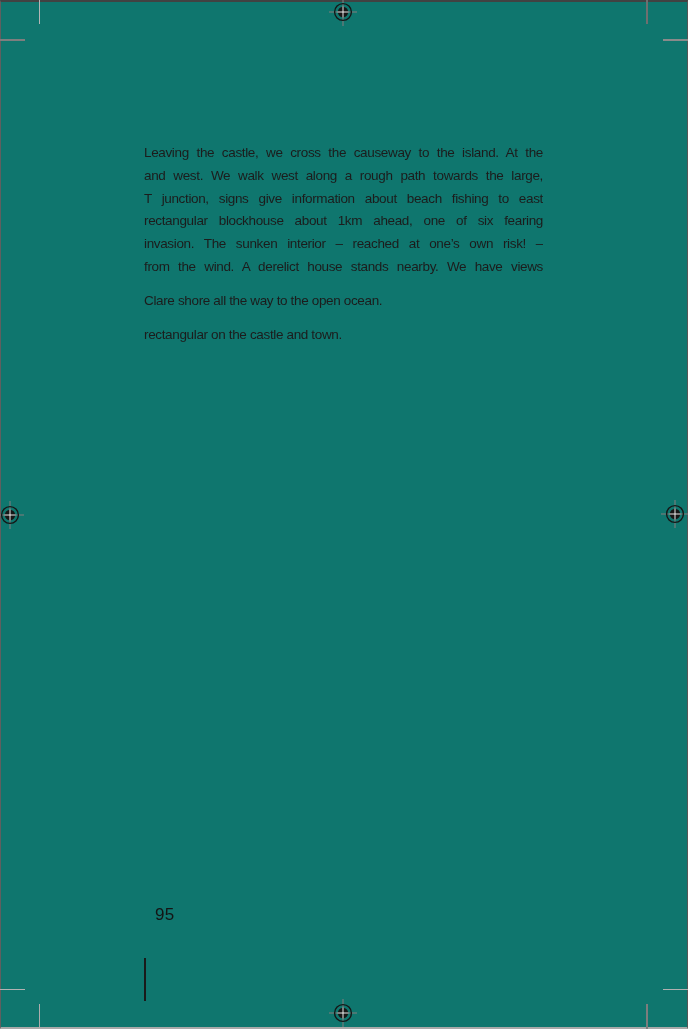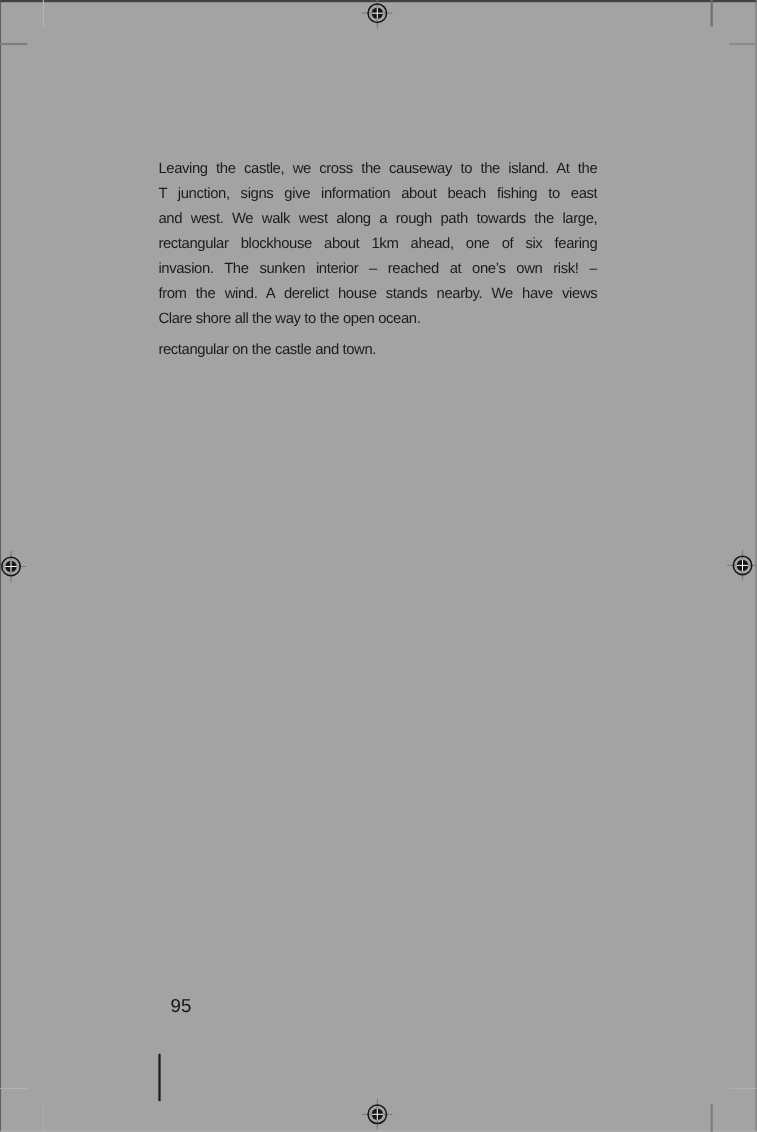--- a/index.html
+++ b/index.html
@@ -4,21 +4,21 @@
 <style>
   html, body {
     margin: 0;
     padding: 0;
     background: #ffffff;
   }
   .page {
     position: relative;
     width: 688px;
     height: 1029px;
-    background: #a3a3a3;
+    background: #0f766e;
     overflow: hidden;
     font-family: "Liberation Sans", "DejaVu Sans", sans-serif;
   }
   
   .frame {
     position: absolute;
     inset: 0;
     border-top: 2px solid #424242;
     border-left: 1px solid #5f5f5f;
     border-right: 1px solid #555555;
@@ -61,21 +61,21 @@
     letter-spacing: -0.35px;
     line-height: 22.8px;
   }
   .paragraph + .paragraph { margin-top: 5px; }
   .line {
     text-align: justify;
     text-align-last: justify;
     height: 22.8px;
     overflow: hidden;
   }
-  .line.last { text-align-last: left; }
+  .line.last { text-align-last: left; margin-top: 11px; }
   
   .folio-rule {
     position: absolute;
     left: 144px;
     top: 958px;
     width: 2px;
     height: 43px;
     background: #1a1a1a;
   }
   .folio-number {
@@ -132,22 +132,22 @@
     <line x1="14" y1="0" x2="14" y2="28" stroke="#7d7d7d" stroke-width="1.1"></line>
     <circle cx="14" cy="14" r="8.4" fill="none" stroke="#161616" stroke-width="1.4"></circle>
     <circle cx="14" cy="14" r="5.2" fill="#161616"></circle>
     <line x1="8.6" y1="14" x2="19.4" y2="14" stroke="#ffffff" stroke-width="0.9"></line>
     <line x1="14" y1="8.6" x2="14" y2="19.4" stroke="#ffffff" stroke-width="0.9"></line>
   </svg>
 
   <div class="textblock">
       <div class="paragraph">
         <div class="line">Leaving the castle, we cross the causeway to the island. At the</div>
+        <div class="line">and west. We walk west along a rough path towards the large,</div>
         <div class="line">T junction, signs give information about beach fishing to east</div>
-        <div class="line">and west. We walk west along a rough path towards the large,</div>
         <div class="line">rectangular blockhouse about 1km ahead, one of six fearing</div>
         <div class="line">invasion. The sunken interior – reached at one’s own risk! –</div>
         <div class="line">from the wind. A derelict house stands nearby. We have views</div>
         <div class="line last">Clare shore all the way to the open ocean.</div>
       </div>
       <div class="paragraph">
         <div class="line last">rectangular on the castle and town.</div>
       </div>
     </div>
 

